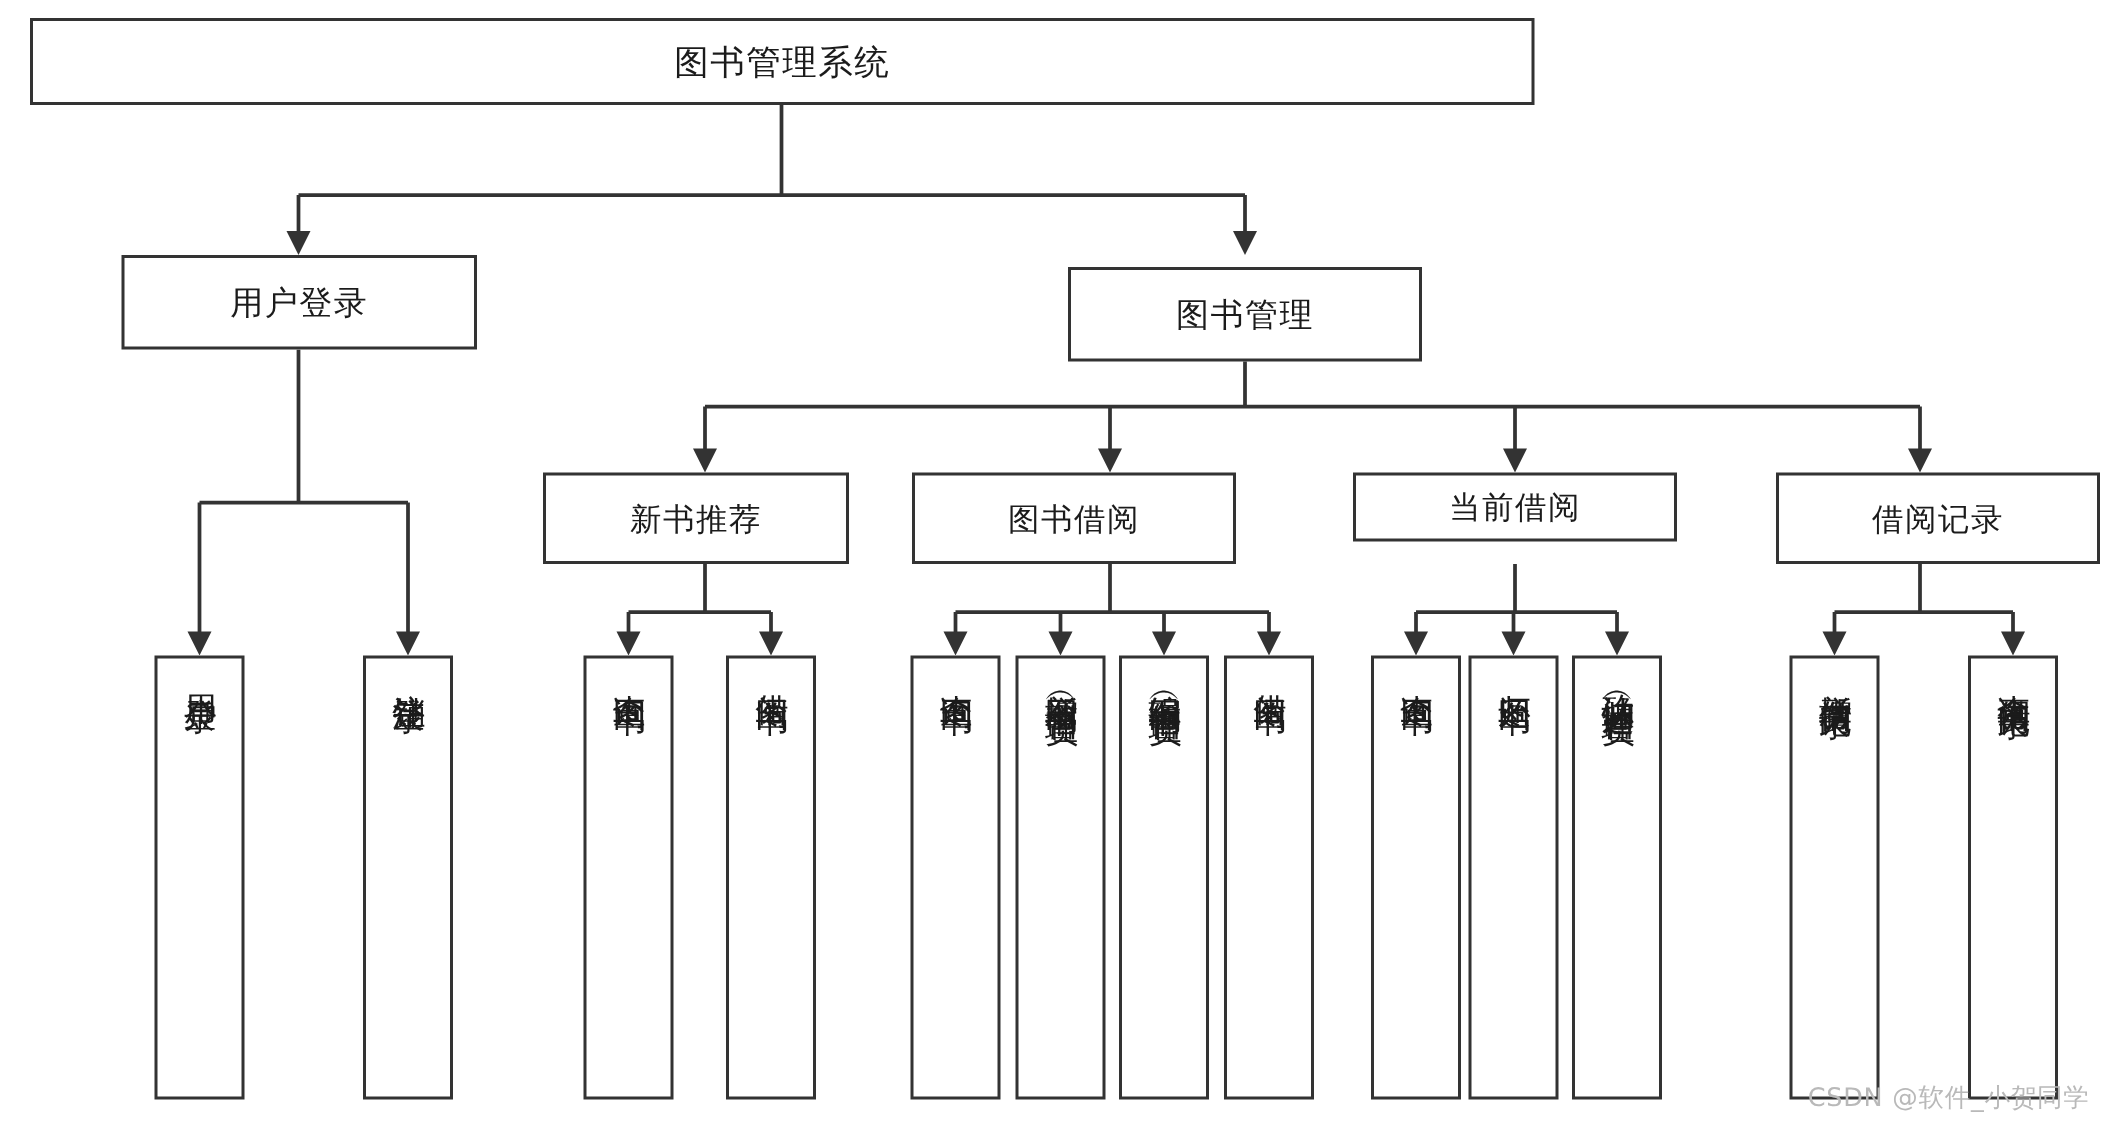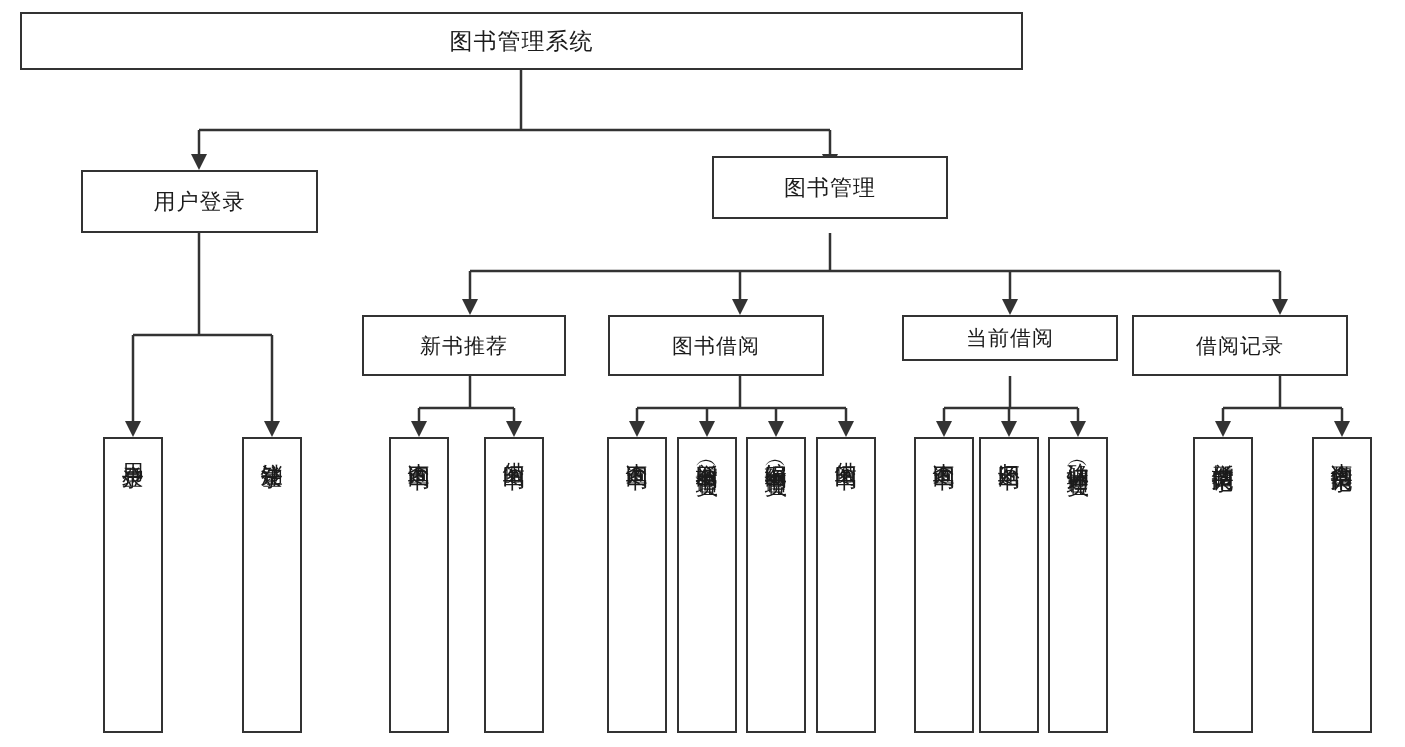--- a/index.html
+++ b/index.html
@@ -128,34 +128,34 @@
     <polygon points="1334,421 1350,421 1342,437"></polygon>
   </svg>
 
   <div class="node level0" style="left:20px;top:12px;width:1003px;height:58px;">
     <span>图书管理系统</span>
   </div>
 
   <div class="node level1" style="left:81px;top:170px;width:237px;height:63px;">
     <span>用户登录</span>
   </div>
-  <div class="node level1" style="left:712px;top:156px;width:236px;height:63px;">
+  <div class="node level1" style="left:712px;top:178px;width:236px;height:63px;">
     <span>图书管理</span>
   </div>
 
   <div class="node level2" style="left:362px;top:315px;width:204px;height:61px;">
     <span>新书推荐</span>
   </div>
   <div class="node level2" style="left:608px;top:315px;width:216px;height:61px;">
     <span>图书借阅</span>
   </div>
   <div class="node level2" style="left:902px;top:315px;width:216px;height:46px;">
     <span>当前借阅</span>
   </div>
-  <div class="node level2" style="left:1132px;top:315px;width:216px;height:61px;">
+  <div class="node level2" style="left:1184px;top:315px;width:216px;height:61px;">
     <span>借阅记录</span>
   </div>
 
   <div class="node leaf" style="left:103px;top:437px;width:60px;height:296px;">
     <span class="vtext">用户登录</span>
   </div>
   <div class="node leaf" style="left:242px;top:437px;width:60px;height:296px;">
     <span class="vtext">注销登录</span>
   </div>
 
@@ -189,13 +189,14 @@
     <span class="vtext">确认归还（管理员）</span>
   </div>
 
   <div class="node leaf" style="left:1193px;top:437px;width:60px;height:296px;">
     <span class="vtext">新增借阅记录</span>
   </div>
   <div class="node leaf" style="left:1312px;top:437px;width:60px;height:296px;">
     <span class="vtext">查询借阅记录</span>
   </div>
 
+  <div id="watermark">CSDN @软件_小贺同学</div>
 </div>
 
 </body></html>

